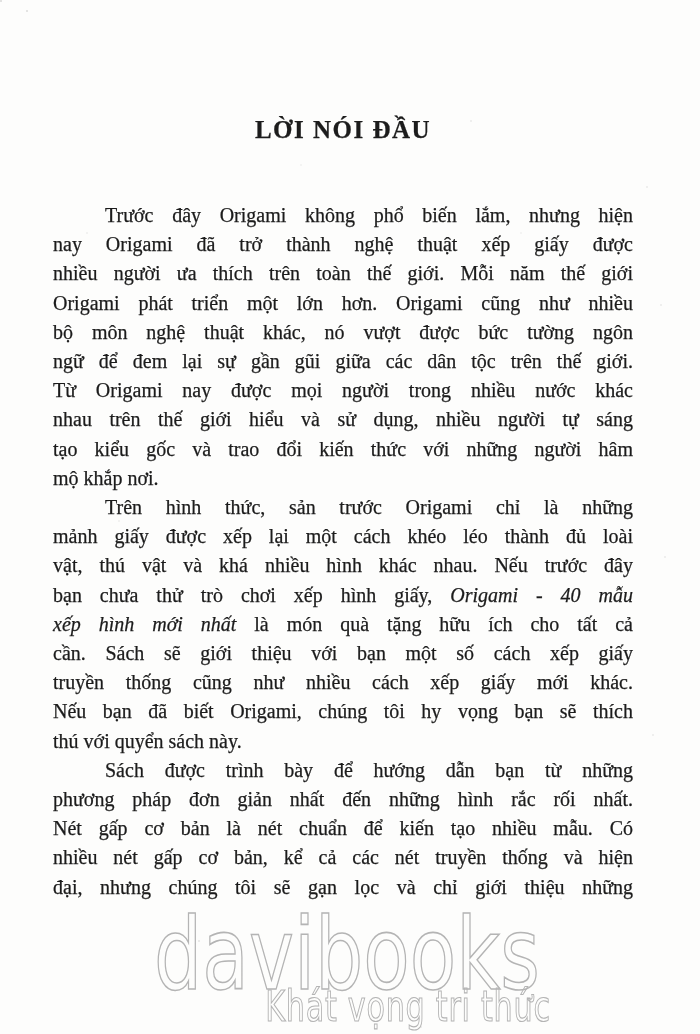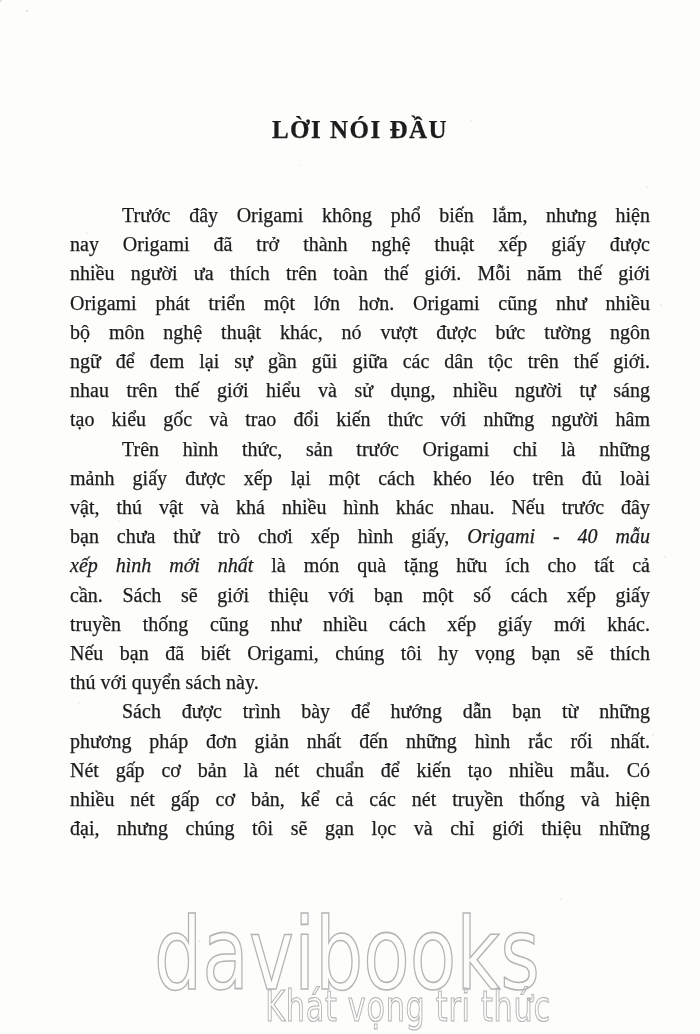--- a/index.html
+++ b/index.html
@@ -35,21 +35,21 @@
       652px 734px 0 rgba(110,110,110,.12),
       198px 940px 0 rgba(100,100,100,.16),
       560px 898px 0 rgba(110,110,110,.12),
       420px 1026px 0 rgba(110,110,110,.14),
       300px 164px 0 rgba(120,120,120,.08),
       520px 232px 0 rgba(120,120,120,.08);
     pointer-events: none;
   }
   .content {
     position: absolute;
-    left: 70px;
+    left: 53px;
     top: 112px;
     width: 580px;
     -webkit-text-stroke: 0.25px currentColor; 
   }
   .title {
     font-size: 25px;
     font-weight: bold;
     letter-spacing: 1.5px;
     text-align: center;
     line-height: 36px;
@@ -102,24 +102,26 @@
 
   <div class="content">
     <h1 class="title">LỜI NÓI ĐẦU</h1>
     <div>
         <div class="line indent"><span>Trước đây Origami không phổ biến lắm, nhưng hiện</span></div>
         <div class="line"><span>nay Origami đã trở thành nghệ thuật xếp giấy được</span></div>
         <div class="line"><span>nhiều người ưa thích trên toàn thế giới. Mỗi năm thế giới</span></div>
         <div class="line"><span>Origami phát triển một lớn hơn. Origami cũng như nhiều</span></div>
         <div class="line"><span>bộ môn nghệ thuật khác, nó vượt được bức tường ngôn</span></div>
         <div class="line"><span>ngữ để đem lại sự gần gũi giữa các dân tộc trên thế giới.</span></div>
+        <div class="line"><span>Từ Origami nay được mọi người trong nhiều nước khác</span></div>
         <div class="line"><span>nhau trên thế giới hiểu và sử dụng, nhiều người tự sáng</span></div>
         <div class="line"><span>tạo kiểu gốc và trao đổi kiến thức với những người hâm</span></div>
+        <div class="line last"><span>mộ khắp nơi.</span></div>
         <div class="line indent"><span>Trên hình thức, sản trước Origami chỉ là những</span></div>
-        <div class="line"><span>mảnh giấy được xếp lại một cách khéo léo trên đủ loài</span></div>
+        <div class="line"><span>mảnh giấy được xếp lại một cách khéo léo thành đủ loài</span></div>
         <div class="line"><span>vật, thú vật và khá nhiều hình khác nhau. Nếu trước đây</span></div>
         <div class="line"><span>bạn chưa thử trò chơi xếp hình giấy, </span><em>Origami - 40 mẫu</em></div>
         <div class="line"><em>xếp hình mới nhất</em><span> là món quà tặng hữu ích cho tất cả</span></div>
         <div class="line"><span>cần. Sách sẽ giới thiệu với bạn một số cách xếp giấy</span></div>
         <div class="line"><span>truyền thống cũng như nhiều cách xếp giấy mới khác.</span></div>
         <div class="line"><span>Nếu bạn đã biết Origami, chúng tôi hy vọng bạn sẽ thích</span></div>
         <div class="line last"><span>thú với quyển sách này.</span></div>
         <div class="line indent"><span>Sách được trình bày để hướng dẫn bạn từ những</span></div>
         <div class="line"><span>phương pháp đơn giản nhất đến những hình rắc rối nhất.</span></div>
         <div class="line"><span>Nét gấp cơ bản là nét chuẩn để kiến tạo nhiều mẫu. Có</span></div>

